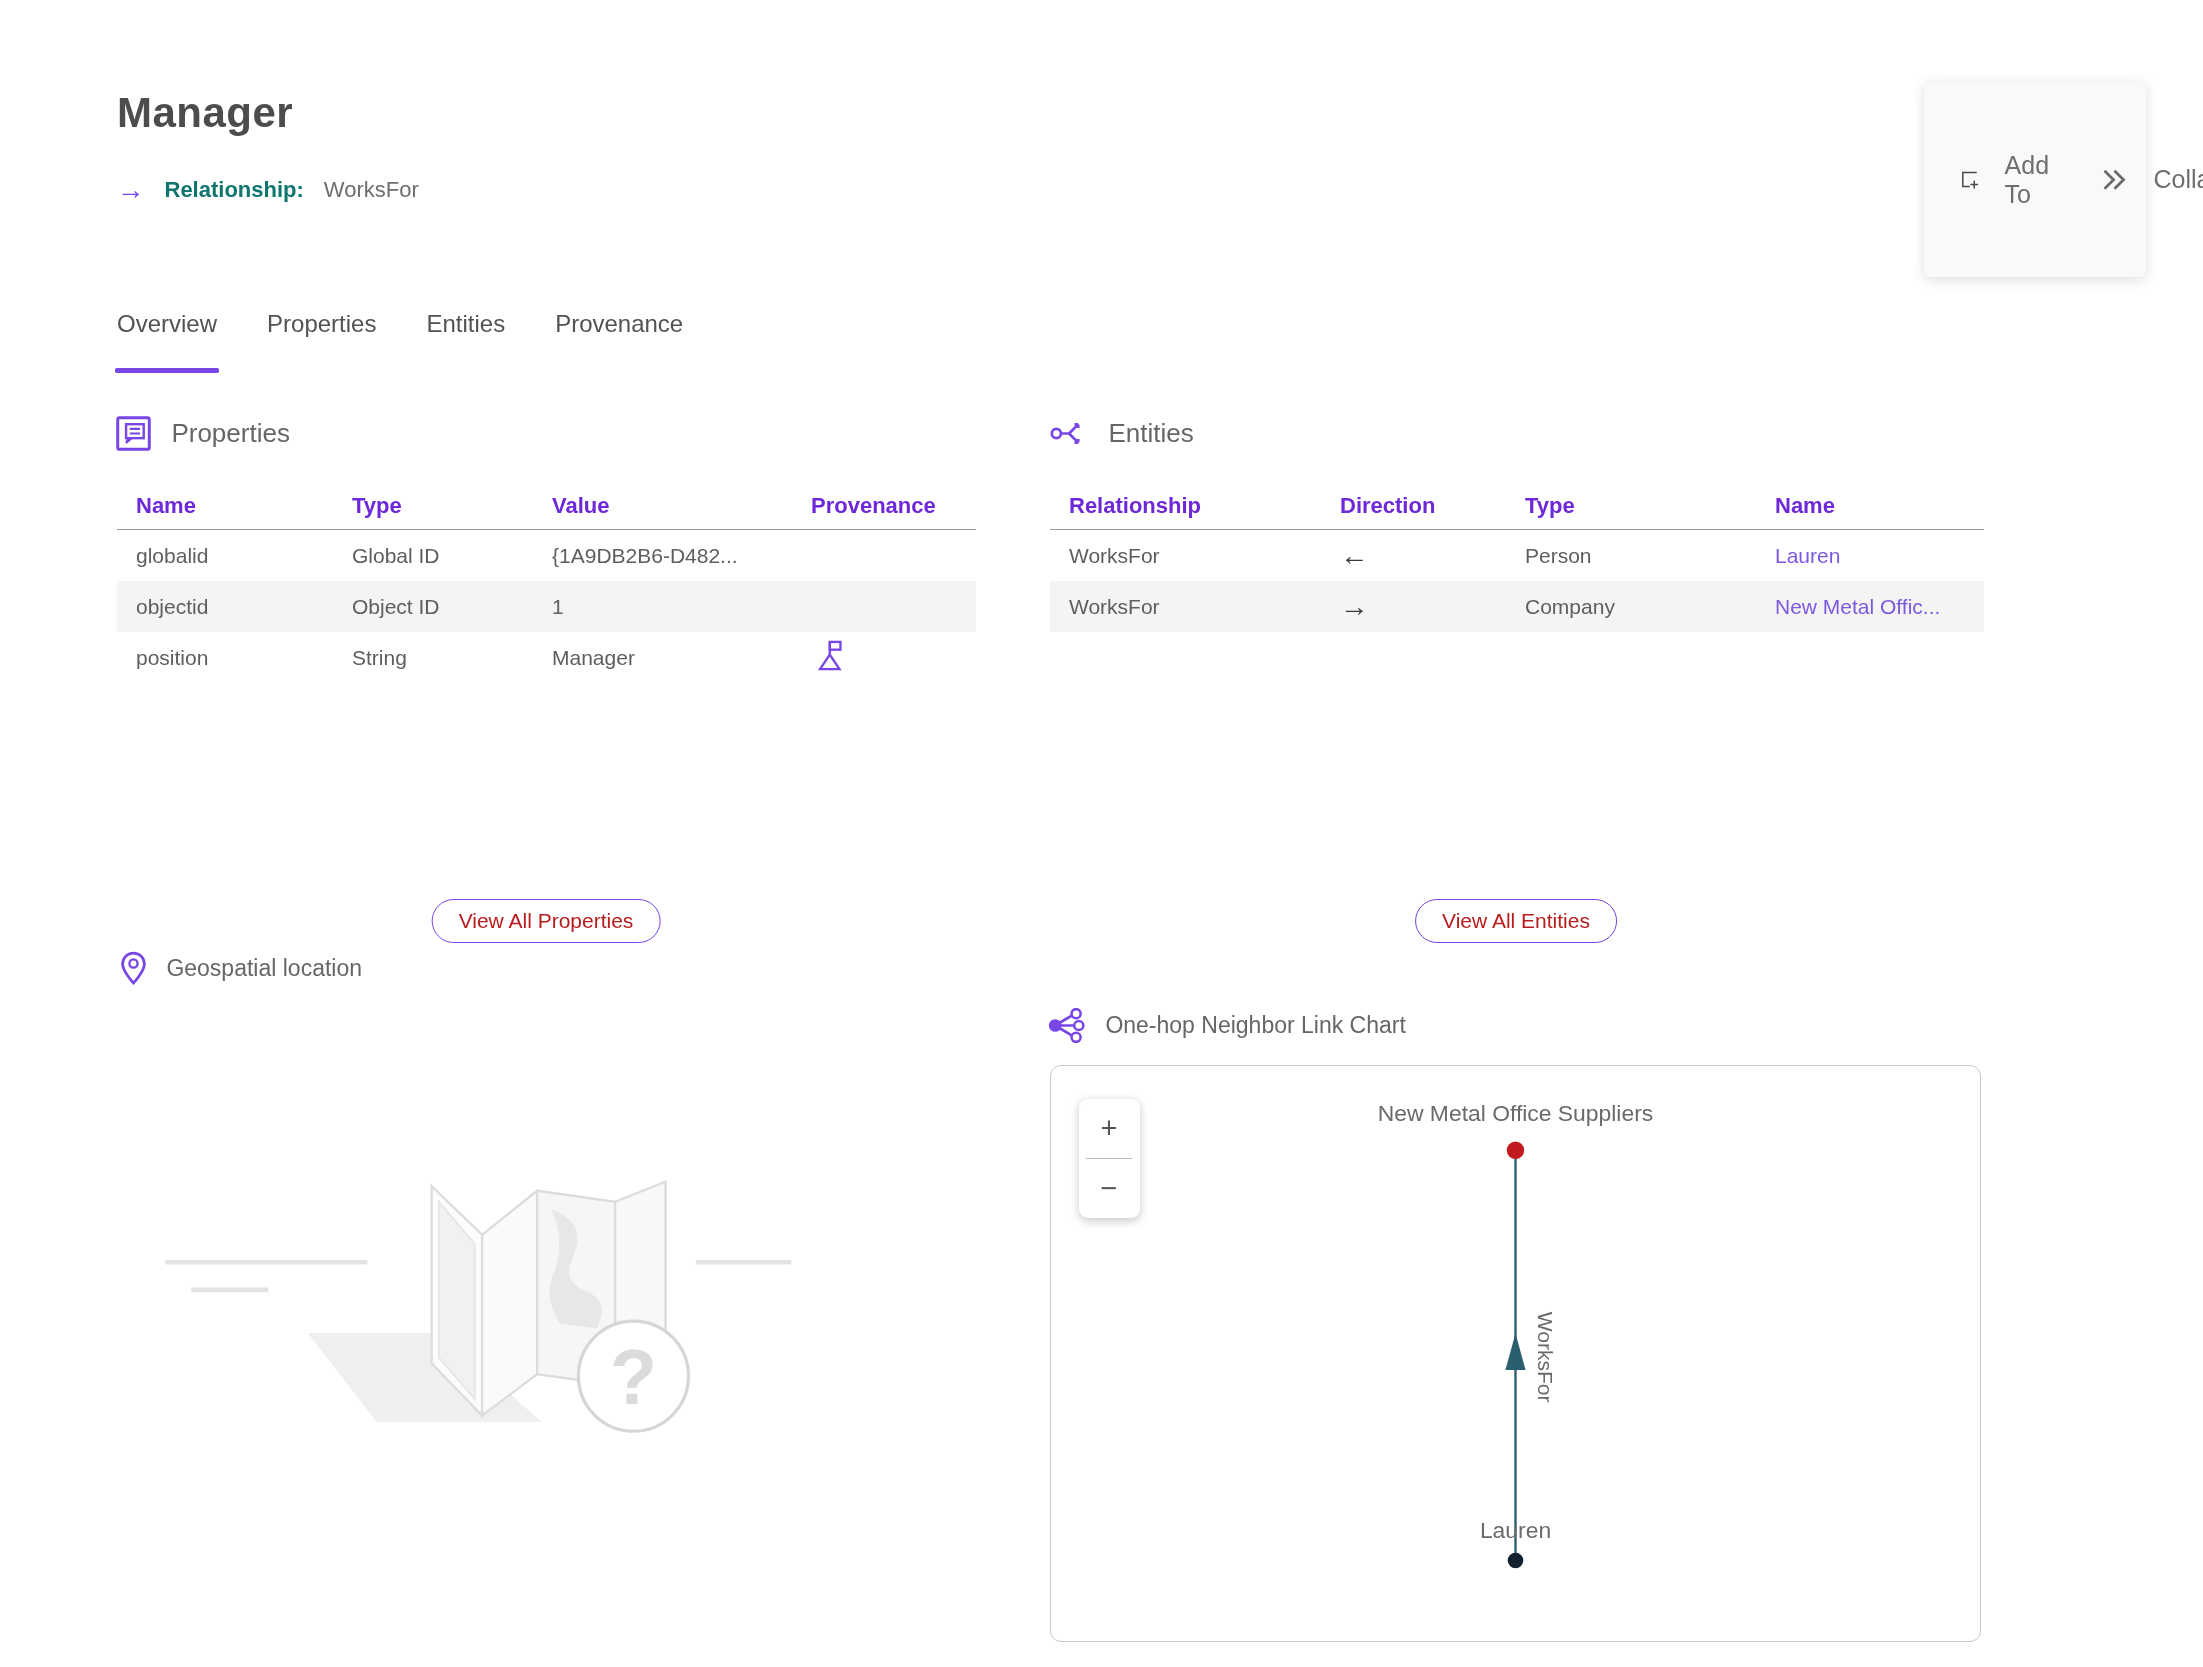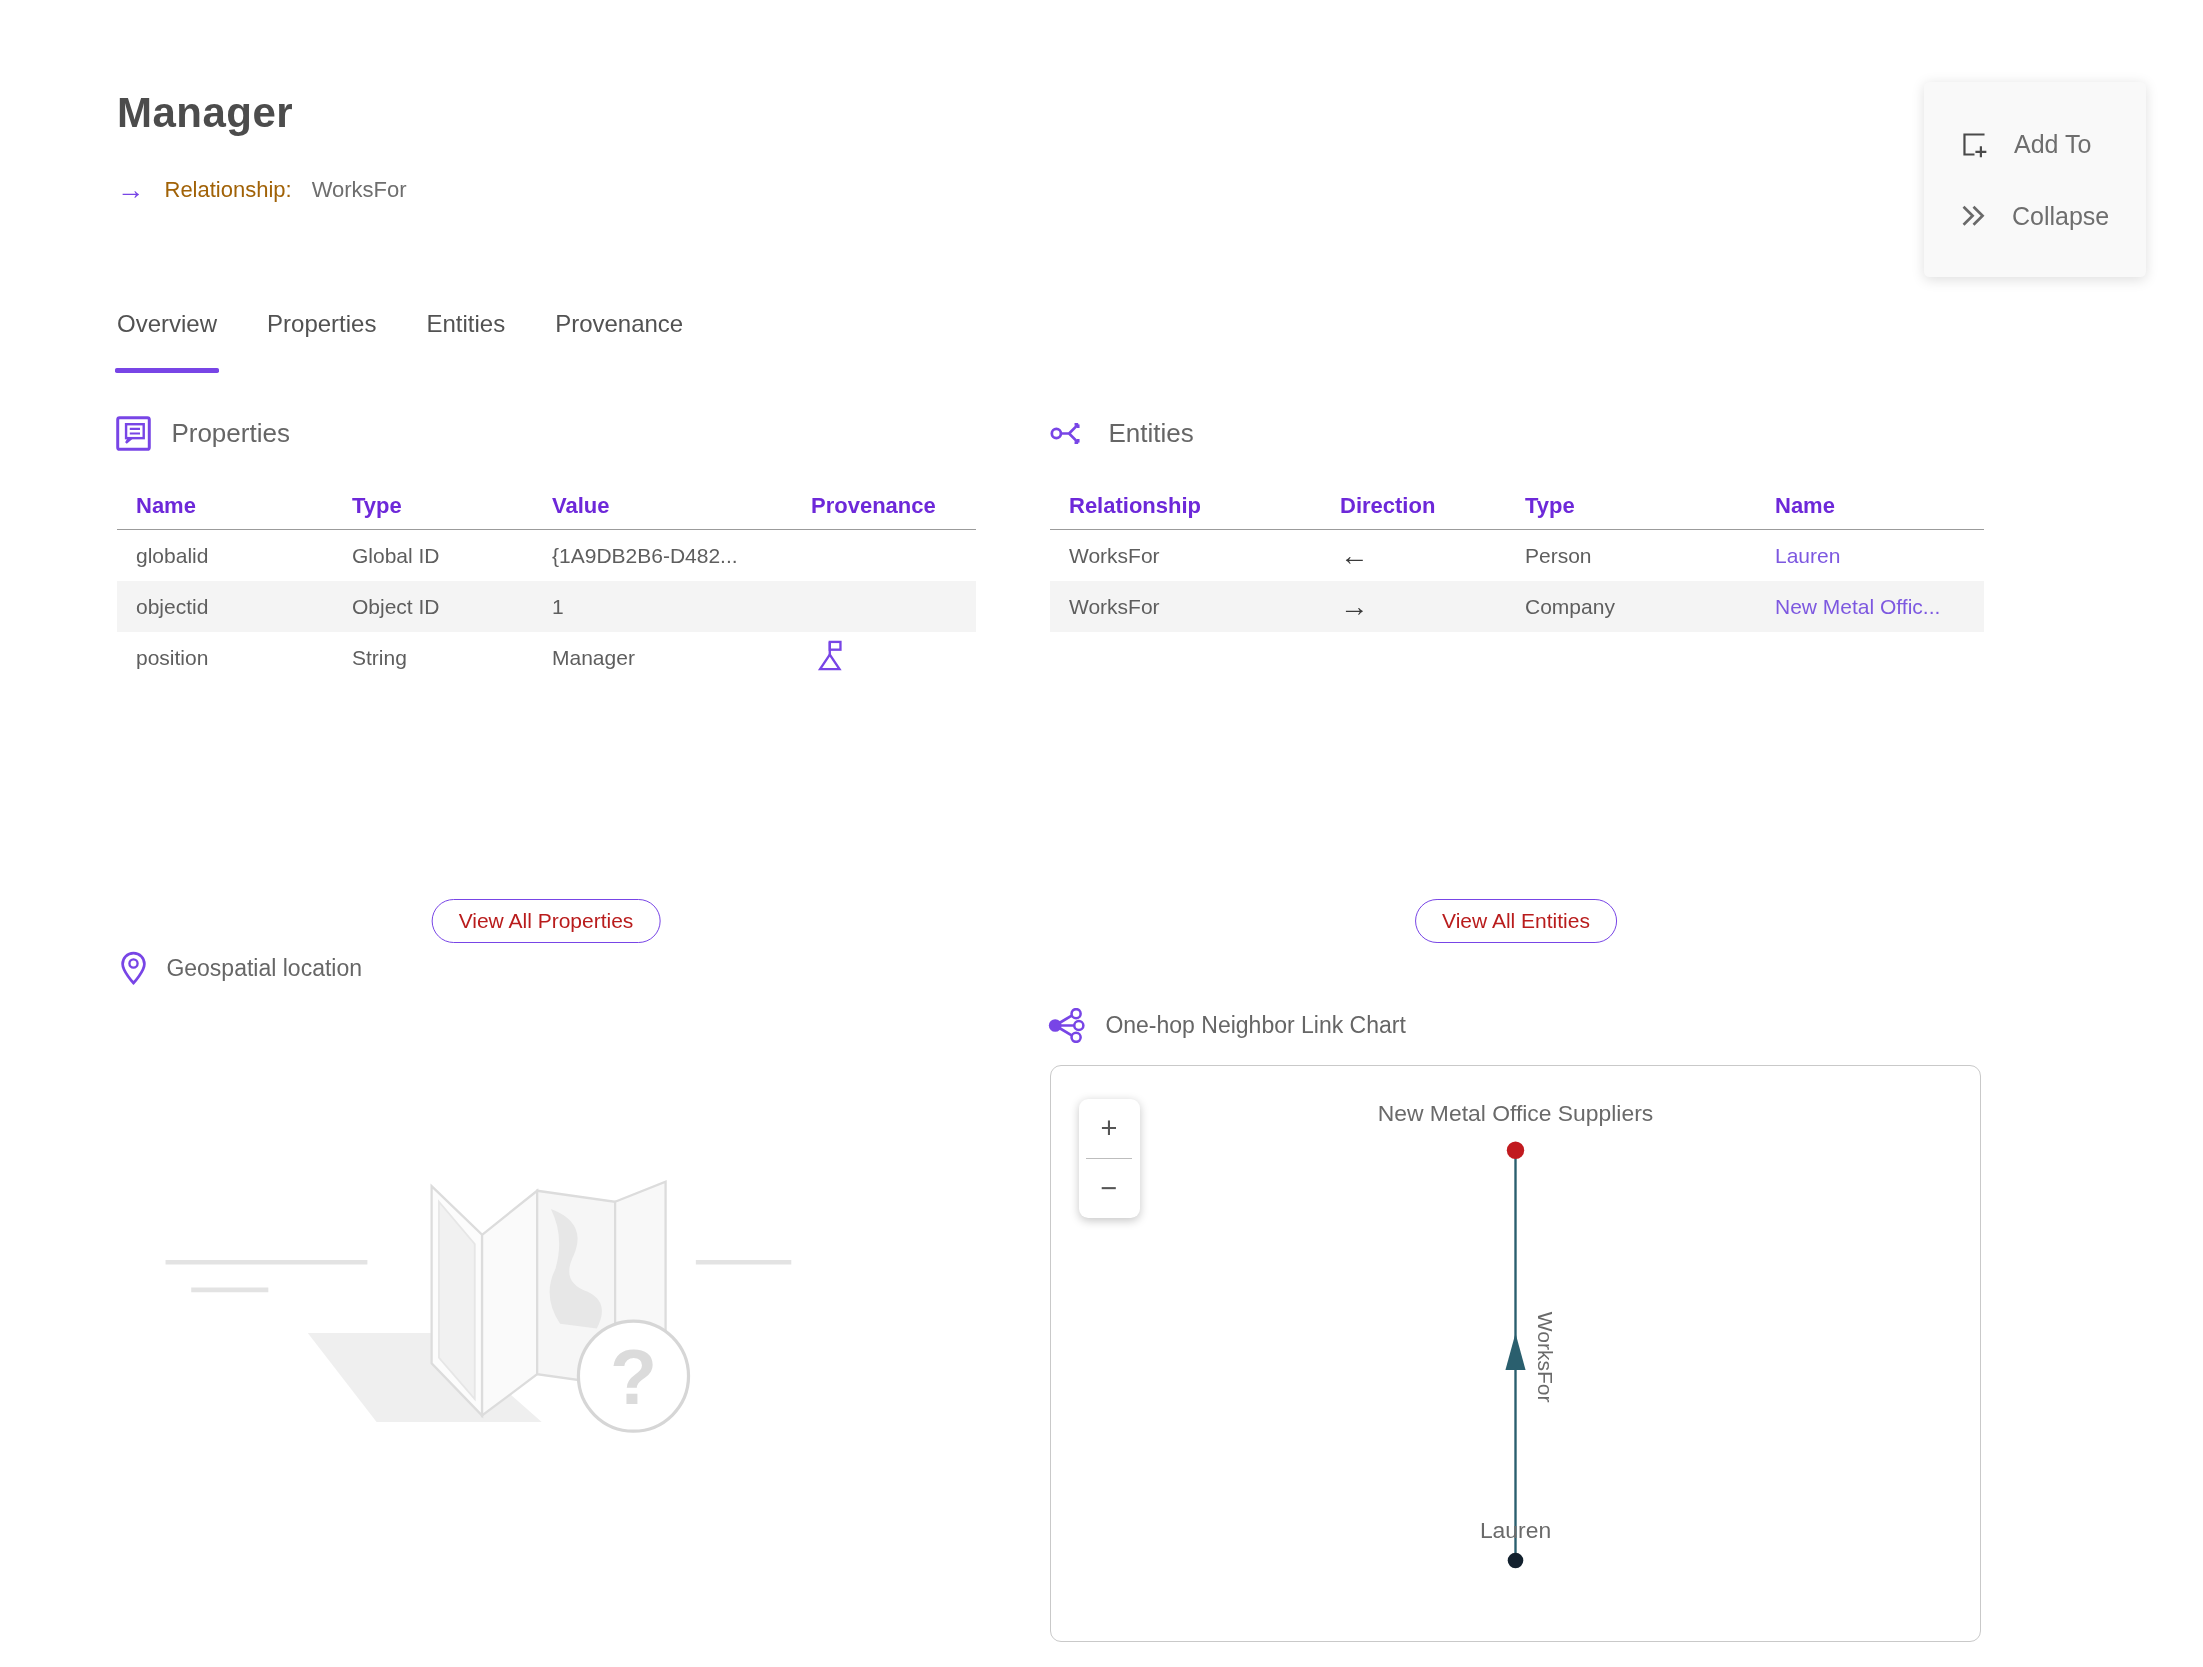--- a/index.html
+++ b/index.html
@@ -14,29 +14,29 @@
   
   .page-title {
     position:absolute; left:117px; top:53px;
     font-size:42px; font-weight:bold; color:#4c4c4c; letter-spacing:0.5px;
   }
   .subtitle-row {
     position:absolute; left:117px; top:140px;
     display:flex; align-items:center; gap:20px; font-size:22px;
   }
   .subtitle-arrow { color:#7845e6; font-size:27.5px; line-height:1; }
-  .subtitle-label { font-weight:normal; color:#a16207; }
+  .subtitle-label { font-weight:bold; color:#0f766e; }
   .subtitle-value { color:#6e6e6e; }
 
   
   .actions-panel {
     position:absolute; left:1924px; top:46px; width:222px; height:195px;
     background:#f9f9f9; border-radius:5.5px;
     box-shadow:0 2.8px 13px rgba(0,0,0,0.13);
-    display:flex; flex-direction:column; justify-content:center; gap:42px;
+    display:flex; flex-direction:row; gap:42px;
     padding-left:35px;
   }
   .action-item { display:flex; align-items:center; gap:24px; cursor:pointer; }
   .action-item .label { font-size:25px; color:#6e6e6e; }
   .action-item svg { display:block; }
 
   
   .tabs {
     position:absolute; left:117px; top:274px;
     display:flex; gap:50px; font-size:24px; color:#525252;

